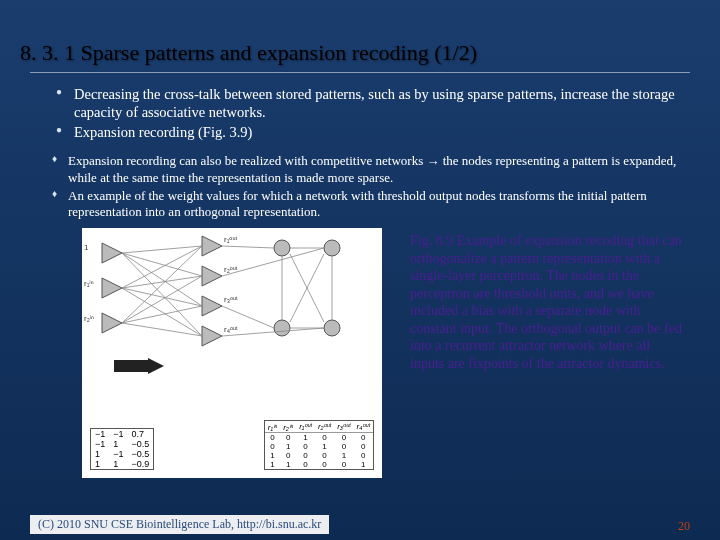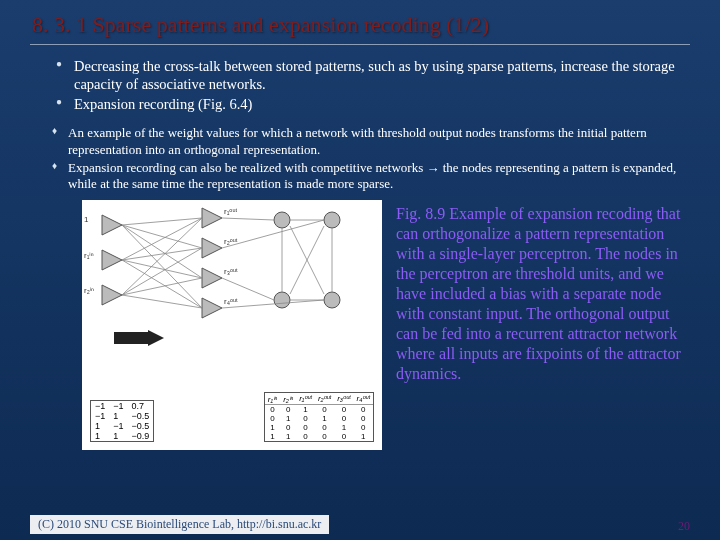--- a/index.html
+++ b/index.html
@@ -10,23 +10,24 @@
     overflow: hidden;
   }
   body {
     background: linear-gradient(to bottom, #1a3d6e 0%, #0d2a52 100%);
     color: white;
     font-family: "Times New Roman", serif;
     position: relative;
   }
   .title {
     font-size: 22px;
-    padding: 12px 0 6px 32px;
-    color: #7f1d1d;
+    padding: 12px 0 6px 20px;
+    color: #000000;
     text-shadow: 1px 1px 2px rgba(0,0,0,0.4);
+    margin-top: 28px;
   }
   .underline {
     height: 1px;
     background: rgba(255,255,255,0.5);
     margin: 0 30px 8px 30px;
   }
   .content {
     padding: 0 28px 0 32px;
   }
   ul.main {
@@ -78,46 +79,47 @@
   }
   .figure-box {
     background: white;
     color: black;
     width: 300px;
     height: 250px;
     position: relative;
     flex-shrink: 0;
   }
   .caption {
-    font-size: 16px;
+    font-size: 14px;
     line-height: 1.25;
-    color: #8b5cf6;
+    color: #4c1d95;
     flex: 1;
     padding-top: 4px;
+    margin-left: 14px;
   }
   .footer {
     position: absolute;
     bottom: 6px;
     left: 0;
     width: 100%;
     display: flex;
     justify-content: space-between;
     align-items: flex-end;
     padding: 0 30px;
     box-sizing: border-box;
     font-size: 12px;
   }
   .footer-left {
     background: rgba(255,255,255,0.92);
     color: #2a4a7a;
     padding: 2px 8px;
     font-family: "Times New Roman", serif;
   }
   .footer-right {
-    color: #701a75;
+    color: #c2410c;
   }
   
   .nn-svg { display:block; }
   .matrix-box {
     position: absolute;
     left: 8px;
     bottom: 8px;
     border: 1px solid #555;
     background: white;
     font-size: 9px;
@@ -147,25 +149,25 @@
 </style>
 </head>
 <body>
 
 <div class="title">8. 3. 1 Sparse patterns and expansion recoding (1/2)</div>
 <div class="underline"></div>
 
 <div class="content">
   <ul class="main">
     <li>Decreasing the cross-talk between stored patterns, such as by using sparse patterns, increase the storage capacity of associative networks.</li>
-    <li>Expansion recording (Fig. 6.4)</li>
+    <li>Expansion recording (Fig. 3.9)</li>
   </ul>
   <ul class="sub">
+    <li>Expansion recording can also be realized with competitive networks → the nodes representing a pattern is expanded, while at the same time the representation is made more sparse.</li>
     <li>An example of the weight values for which a network with threshold output nodes transforms the initial pattern representation into an orthogonal representation.</li>
-    <li>Expansion recording can also be realized with competitive networks → the nodes representing a pattern is expanded, while at the same time the representation is made more sparse.</li>
   </ul>
 
   <div class="figure-row">
     <div class="figure-box">
       <svg class="nn-svg" width="300" height="150">
 
         <g fill="#bbb" stroke="#555" stroke-width="1">
           <polygon points="20,15 40,25 20,35"></polygon>
           <polygon points="20,50 40,60 20,70"></polygon>
           <polygon points="20,85 40,95 20,105"></polygon>

